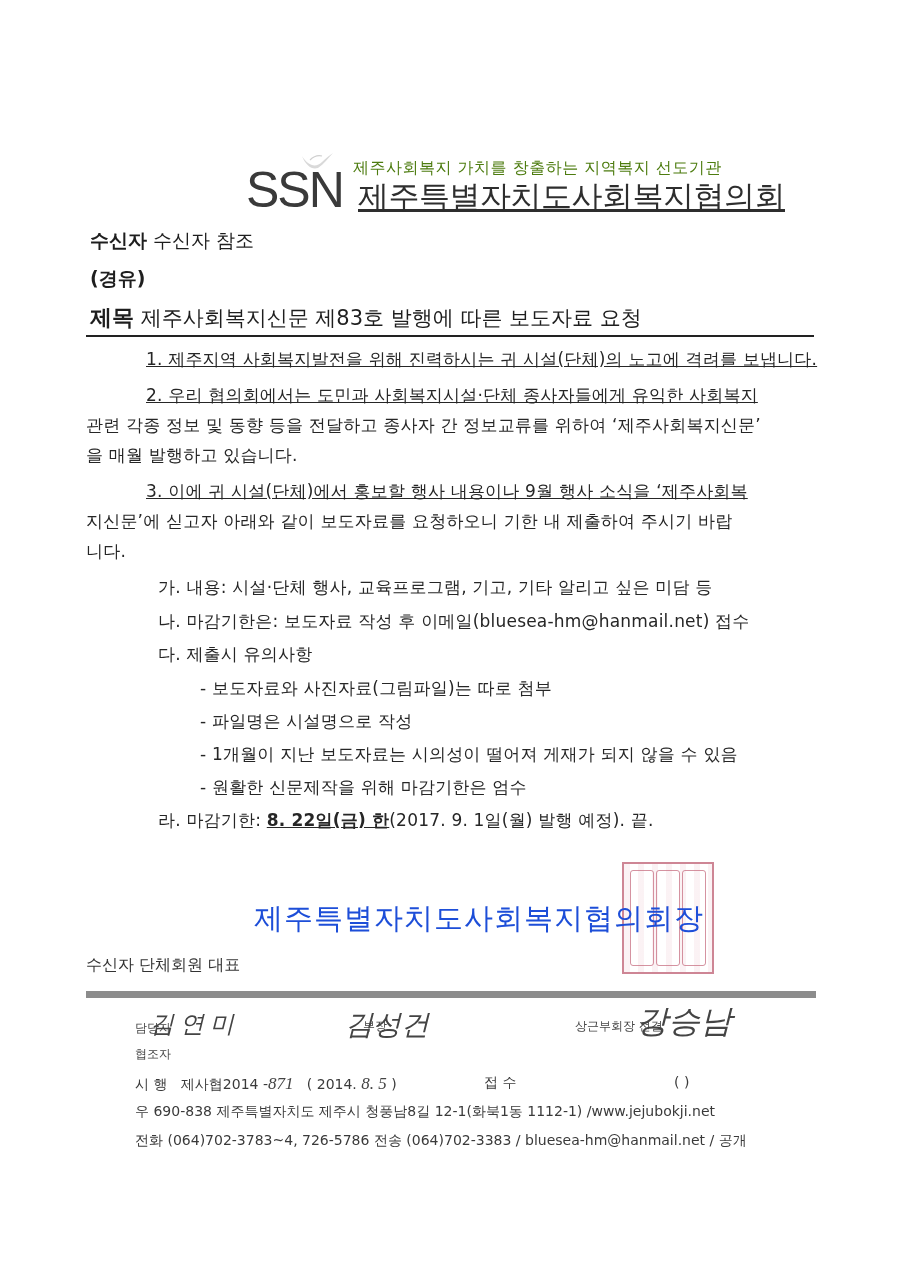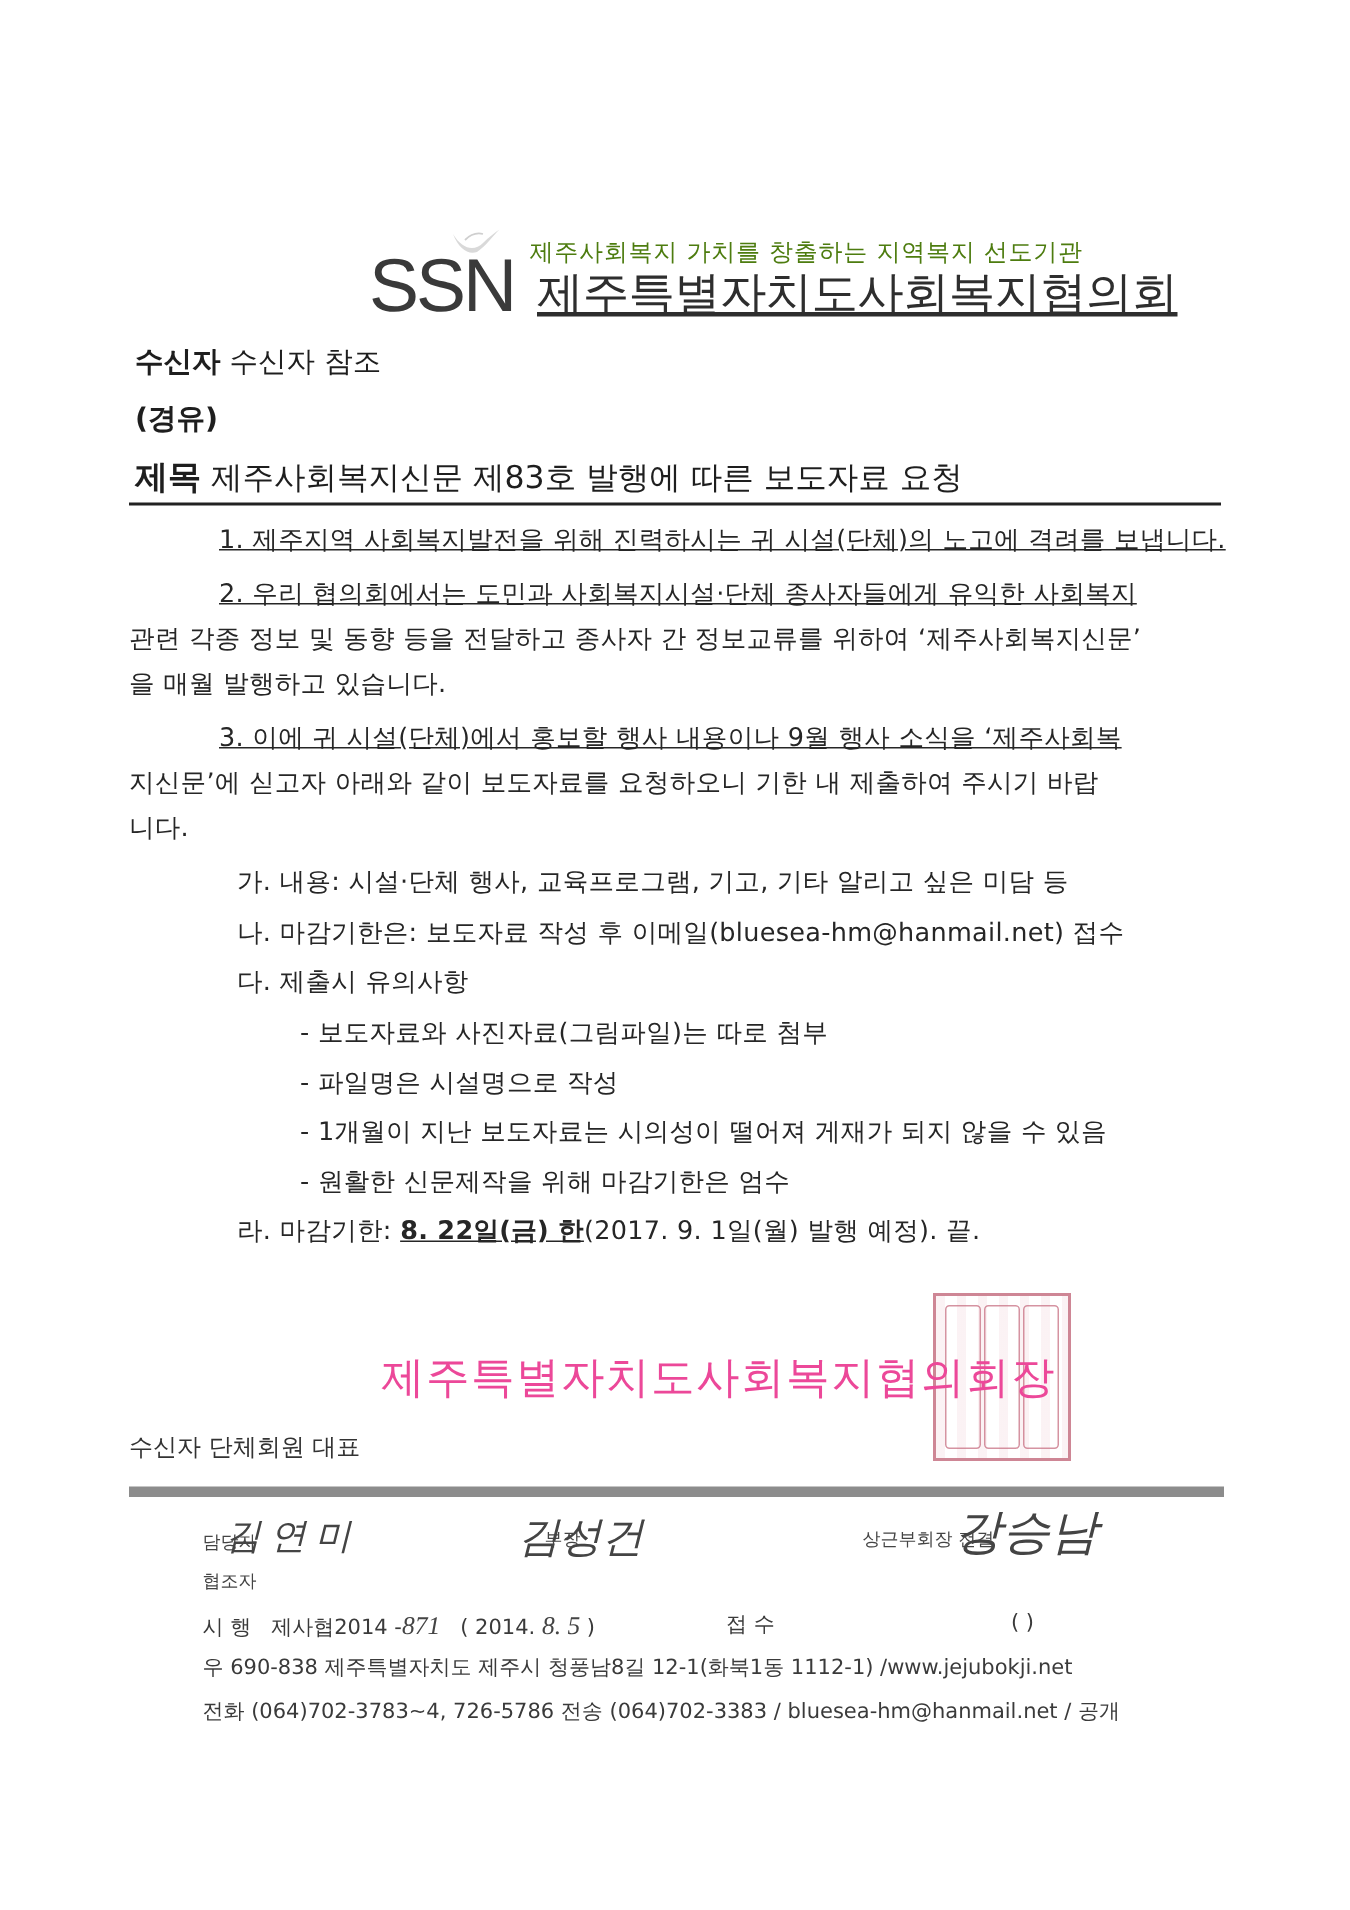--- a/index.html
+++ b/index.html
@@ -24,21 +24,21 @@
 
     
     .body-line { font-size: 17px; color: #262626; letter-spacing: 0.2px; }
     .ind1 { left: 146px; text-decoration: underline; }
     .ind0 { left: 86px; }
     .ind2 { left: 158px; }
     .ind3 { left: 200px; }
     .deadline-u { font-weight: bold; text-decoration: underline; }
 
     
-    .sender { left: 254px; top: 899px; font-size: 29px; color: #ec4899; letter-spacing: 1px; }
+    .sender { left: 254px; top: 899px; font-size: 29px; color: #1d4ed8; letter-spacing: 1px; }
     .stamp { left: 622px; top: 862px; width: 88px; height: 108px; border: 2px solid #c97a8a;
              background: repeating-linear-gradient(90deg, rgba(210,120,140,0.10) 0 6px, rgba(255,255,255,0) 6px 14px);
              opacity: 0.9; }
     .stamp-col { position: absolute; top: 6px; width: 22px; height: 94px;
                  border: 1.5px solid rgba(196,105,125,0.8); border-radius: 3px; }
     .recv2 { left: 86px; top: 955px; font-size: 16px; color: #333; }
     .gray-bar { left: 86px; top: 991px; width: 730px; height: 7px; background: #8c8c8c; }
 
     
     .foot { font-size: 14px; color: #3a3a3a; margin-left: 47px; }

